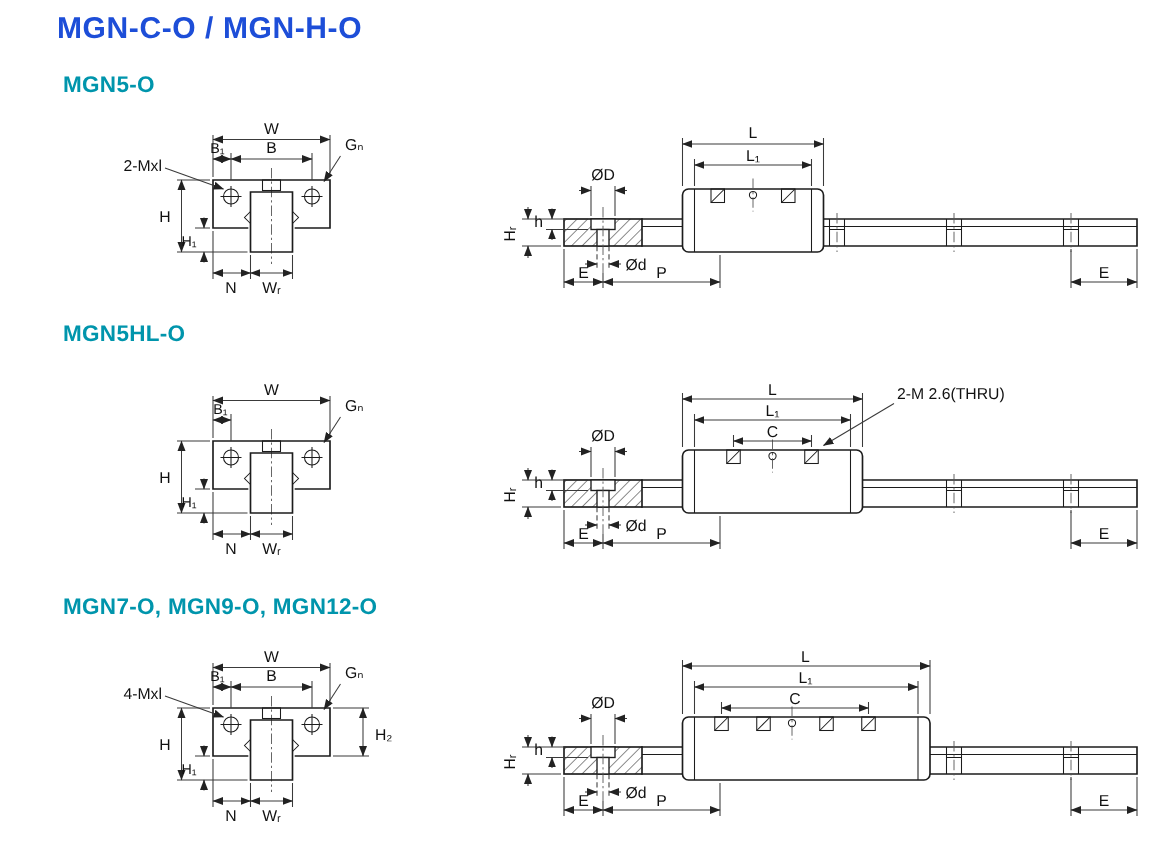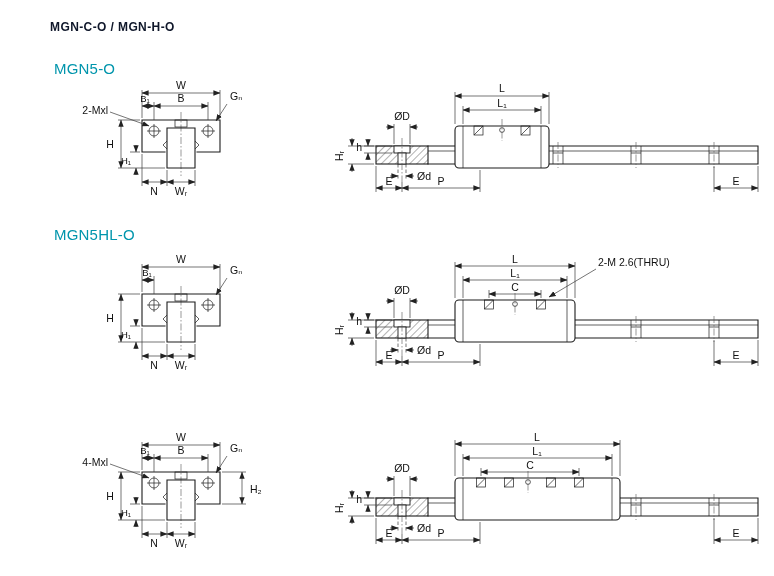--- a/index.html
+++ b/index.html
@@ -1,19 +1,19 @@
 <!DOCTYPE html>
 <html><head>
 <meta charset="utf-8">
 <style>
   html,body{margin:0;padding:0}
   body{width:774px;height:576px;background:#ffffff;font-family:"Liberation Sans","DejaVu Sans",sans-serif}
   .page{position:relative;width:774px;height:576px;overflow:hidden;background:#fff}
-  h1.title{position:absolute;left:38px;top:8px;margin:12px;font-size:12px;font-weight:700;color:#0f172a;letter-spacing:.4px}
-  h2.s{position:absolute;left:38px;margin:16px;font-size:15px;font-weight:400;color:#0095ac;letter-spacing:.2px}
+  h1.title{position:absolute;left:38px;top:8px;margin:0;font-size:20px;font-weight:700;color:#1d4ed8;letter-spacing:.4px}
+  h2.s{position:absolute;left:38px;margin:4px;font-size:15px;font-weight:700;color:#0095ac;letter-spacing:.2px}
   svg.canvas{position:absolute;left:0;top:0}
   .o{stroke:#1c1c1c;stroke-width:1.1;fill:none;stroke-linecap:square}
   .t{stroke:#1c1c1c;stroke-width:.7;fill:none}
   .d{stroke:#3a3a3a;stroke-width:.7;fill:none}
   .cl{stroke:#555;stroke-width:.6;fill:none;stroke-dasharray:7 2 1.5 2}
   .hid{stroke-dasharray:3.5 2}
   .hatch{fill:url(#hat);stroke:#1c1c1c;stroke-width:1.1}
   .holew{fill:#fff;stroke:#1c1c1c;stroke-width:.9}
   .body{fill:#fff;stroke:#1c1c1c;stroke-width:1.1}
   text.lb{font-size:10.5px;fill:#111;text-anchor:middle;font-family:"Liberation Sans","DejaVu Sans",sans-serif}
@@ -24,20 +24,21 @@
   .de{marker-end:url(#arr)}
 </style>
 </head>
 <body>
 
 <div class="page">
 
   <h1 class="title">MGN-C-O / MGN-H-O</h1>
   <h2 class="s" style="top:44px">MGN5-O</h2>
   <h2 class="s" style="top:210px">MGN5HL-O</h2>
+  <h2 class="s" style="top:392px">MGN7-O, MGN9-O, MGN12-O</h2>
 
   <svg class="canvas" width="774" height="576" viewBox="0 0 774 576">
     <defs>
       <marker id="arr" viewBox="0 0 10 10" refX="9.5" refY="5" markerWidth="7" markerHeight="7" orient="auto-start-reverse" markerUnits="userSpaceOnUse">
         <path d="M0,1.2 L10,5 L0,8.8 Z" fill="#222"></path>
       </marker>
       <pattern id="hat" width="5" height="5" patternUnits="userSpaceOnUse" patternTransform="rotate(45)">
         <line x1="0" y1="0" x2="0" y2="5" stroke="#666" stroke-width="1"></line>
       </pattern>
     </defs>

